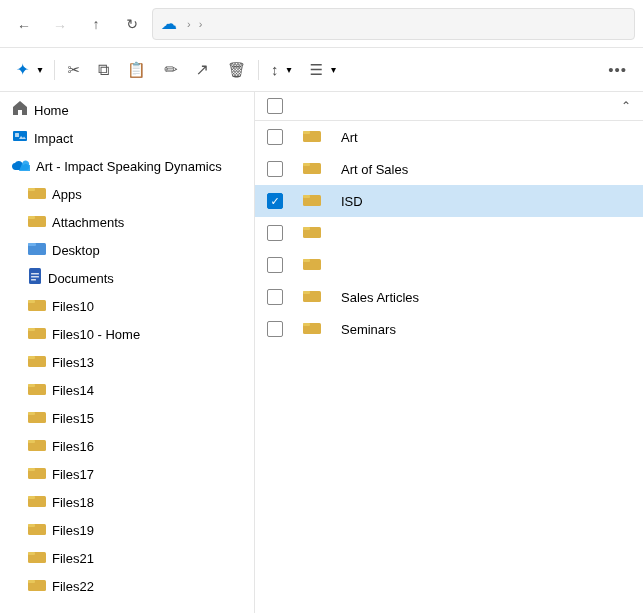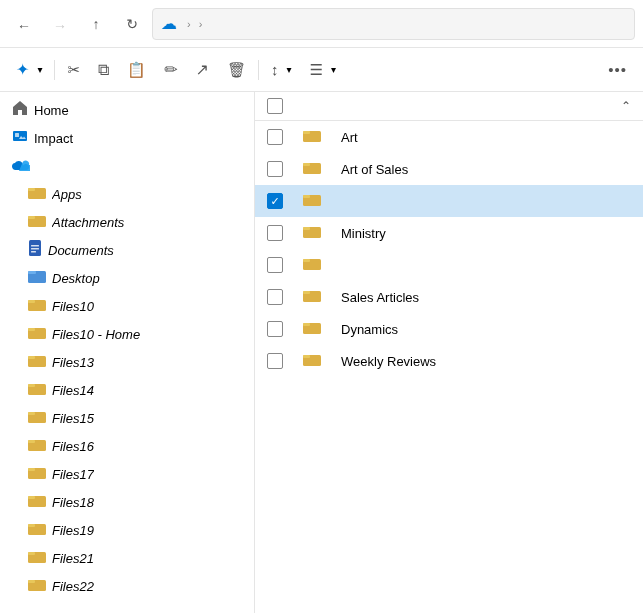--- a/index.html
+++ b/index.html
@@ -83,21 +83,21 @@
       display: flex; align-items: center;
       padding: 4px 8px;
       cursor: pointer;
       border-radius: 4px;
       margin: 0 4px;
       gap: 6px;
       height: 28px;
     }
     .sidebar-item .item-icon { font-size: 16px; flex-shrink: 0; }
     .sidebar-item .item-label { font-size: 13px; white-space: nowrap; overflow: hidden; text-overflow: ellipsis; }
-    .sidebar-item.indent { padding-left: 24px; font-style: italic; }
+    .sidebar-item.indent { padding-left: 24px; }
 
     
     .content {
       flex: 1;
       overflow-y: auto;
       padding: 0;
     }
     .content-header {
       display: flex; align-items: center;
       padding: 6px 12px;
@@ -206,53 +206,54 @@
       <rect x="3" y="5" width="4" height="4" rx="0.5" fill="#fff" opacity="0.7"></rect>
       <path d="M7 11l2-3 2 2 1-1.5L14 11H7z" fill="#fff" opacity="0.7"></path>
     </svg></span>
         <span class="item-label">Impact</span>
       </div>
       <div class="sidebar-item">
         <span class="item-icon"><svg width="18" height="14" viewBox="0 0 18 14" fill="none">
       <path d="M11 8.5C11 6.01 9.04 4 6.6 4c-1.5 0-2.82.76-3.63 1.92A3.5 3.5 0 000 9.5C0 11.43 1.57 13 3.5 13H14a3 3 0 000-6c-.22 0-.44.02-.65.06A4.5 4.5 0 0011 8.5z" fill="#0078d4"></path>
       <path d="M10.5 5.5A3.5 3.5 0 0117 8c.28-.04.57-.07.87-.07A3.13 3.13 0 0118 14H7" fill="#1ea1f1" opacity="0.9"></path>
     </svg></span>
+        <span class="item-label">Art - Impact Speaking Dynamics</span>
       </div>
       <div class="sidebar-item indent">
         <span class="item-icon"><svg width="18" height="14" viewBox="0 0 18 14" fill="none">
       <rect x="0" y="3" width="18" height="11" rx="1.5" fill="#dcb044"></rect>
       <rect x="0" y="3" width="7" height="3" rx="1" fill="#e8c75a"></rect>
     </svg></span>
         <span class="item-label">Apps</span>
       </div>
       <div class="sidebar-item indent">
         <span class="item-icon"><svg width="18" height="14" viewBox="0 0 18 14" fill="none">
       <rect x="0" y="3" width="18" height="11" rx="1.5" fill="#dcb044"></rect>
       <rect x="0" y="3" width="7" height="3" rx="1" fill="#e8c75a"></rect>
     </svg></span>
         <span class="item-label">Attachments</span>
+      </div>
+      <div class="sidebar-item indent">
+        <span class="item-icon"><svg width="18" height="14" viewBox="0 0 18 14" fill="none">
+      <rect x="0" y="2" width="18" height="12" rx="1.5" fill="#4a90d9"></rect>
+      <rect x="0" y="2" width="8" height="3" rx="1" fill="#6aaeee"></rect>
+    </svg></span>
+        <span class="item-label">Desktop</span>
       </div>
       <div class="sidebar-item indent">
         <span class="item-icon"><svg width="14" height="16" viewBox="0 0 14 16" fill="none">
       <rect x="1" y="0" width="12" height="16" rx="1.5" fill="#2b5eb5"></rect>
       <rect x="3" y="5" width="8" height="1.5" rx="0.5" fill="#fff" opacity="0.8"></rect>
       <rect x="3" y="8" width="8" height="1.5" rx="0.5" fill="#fff" opacity="0.8"></rect>
       <rect x="3" y="11" width="5" height="1.5" rx="0.5" fill="#fff" opacity="0.8"></rect>
     </svg></span>
         <span class="item-label">Documents</span>
       </div>
       <div class="sidebar-item indent">
         <span class="item-icon"><svg width="18" height="14" viewBox="0 0 18 14" fill="none">
-      <rect x="0" y="2" width="18" height="12" rx="1.5" fill="#4a90d9"></rect>
-      <rect x="0" y="2" width="8" height="3" rx="1" fill="#6aaeee"></rect>
-    </svg></span>
-        <span class="item-label">Desktop</span>
-      </div>
-      <div class="sidebar-item indent">
-        <span class="item-icon"><svg width="18" height="14" viewBox="0 0 18 14" fill="none">
       <rect x="0" y="3" width="18" height="11" rx="1.5" fill="#dcb044"></rect>
       <rect x="0" y="3" width="7" height="3" rx="1" fill="#e8c75a"></rect>
     </svg></span>
         <span class="item-label">Files10</span>
       </div>
       <div class="sidebar-item indent">
         <span class="item-icon"><svg width="18" height="14" viewBox="0 0 18 14" fill="none">
       <rect x="0" y="3" width="18" height="11" rx="1.5" fill="#dcb044"></rect>
       <rect x="0" y="3" width="7" height="3" rx="1" fill="#e8c75a"></rect>
     </svg></span>
@@ -353,30 +354,30 @@
         <div class="row-name">Art of Sales</div>
       </div>
       <div class="file-row selected">
         <div class="row-check">
           <div class="check-box checked">✓</div>
         </div>
         <div class="row-icon"><svg width="18" height="14" viewBox="0 0 18 14" fill="none">
     <rect x="0" y="3" width="18" height="11" rx="1.5" fill="#dcb044"></rect>
     <rect x="0" y="3" width="7" height="3" rx="1" fill="#e8c75a"></rect>
   </svg></div>
+        <div class="row-name">ISD</div>
       </div>
       <div class="file-row">
         <div class="row-check">
           <div class="check-box"></div>
         </div>
         <div class="row-icon"><svg width="18" height="14" viewBox="0 0 18 14" fill="none">
     <rect x="0" y="3" width="18" height="11" rx="1.5" fill="#dcb044"></rect>
     <rect x="0" y="3" width="7" height="3" rx="1" fill="#e8c75a"></rect>
   </svg></div>
-        <div class="row-name">Ministry</div>
       </div>
       <div class="file-row">
         <div class="row-check">
           <div class="check-box"></div>
         </div>
         <div class="row-icon"><svg width="18" height="14" viewBox="0 0 18 14" fill="none">
     <rect x="0" y="3" width="18" height="11" rx="1.5" fill="#dcb044"></rect>
     <rect x="0" y="3" width="7" height="3" rx="1" fill="#e8c75a"></rect>
   </svg></div>
       </div>
@@ -391,26 +392,16 @@
         <div class="row-name">Sales Articles</div>
       </div>
       <div class="file-row">
         <div class="row-check">
           <div class="check-box"></div>
         </div>
         <div class="row-icon"><svg width="18" height="14" viewBox="0 0 18 14" fill="none">
     <rect x="0" y="3" width="18" height="11" rx="1.5" fill="#dcb044"></rect>
     <rect x="0" y="3" width="7" height="3" rx="1" fill="#e8c75a"></rect>
   </svg></div>
-        <div class="row-name">Dynamics</div>
-      </div>
-      <div class="file-row">
-        <div class="row-check">
-          <div class="check-box"></div>
-        </div>
-        <div class="row-icon"><svg width="18" height="14" viewBox="0 0 18 14" fill="none">
-    <rect x="0" y="3" width="18" height="11" rx="1.5" fill="#dcb044"></rect>
-    <rect x="0" y="3" width="7" height="3" rx="1" fill="#e8c75a"></rect>
-  </svg></div>
-        <div class="row-name">Weekly Reviews</div>
+        <div class="row-name">Seminars</div>
       </div>
     </div>
 </div>
 
 </body></html>

